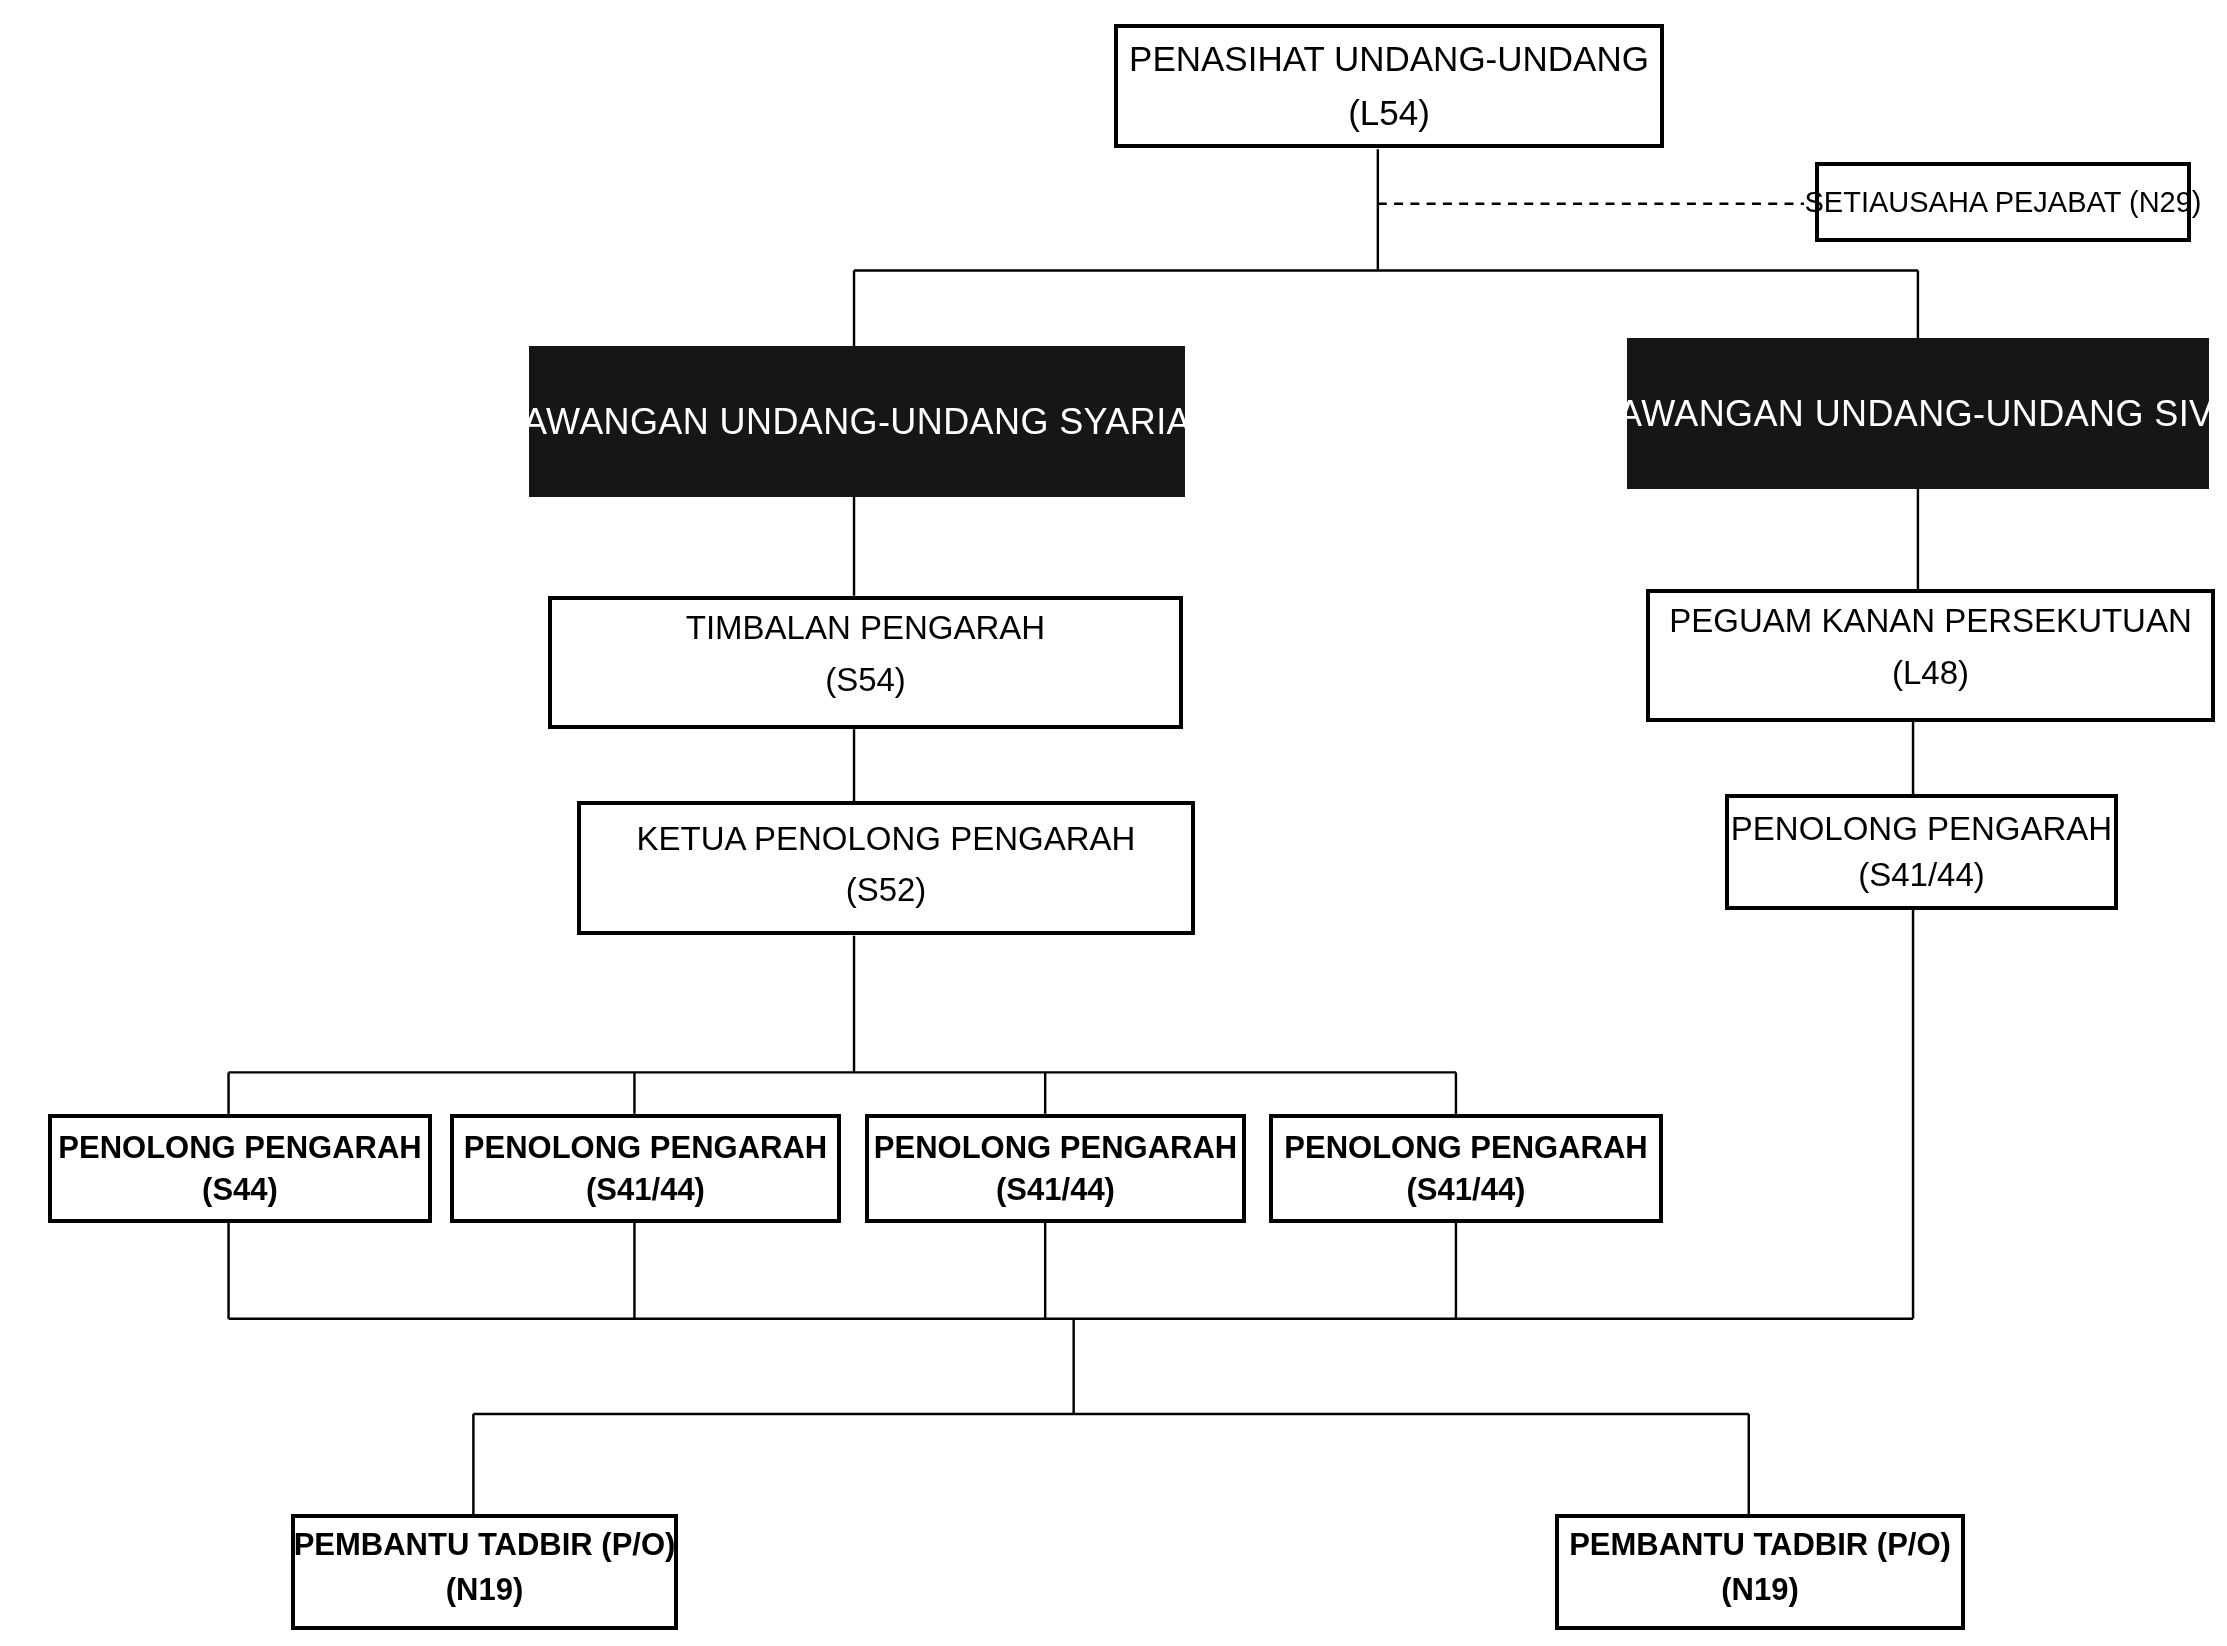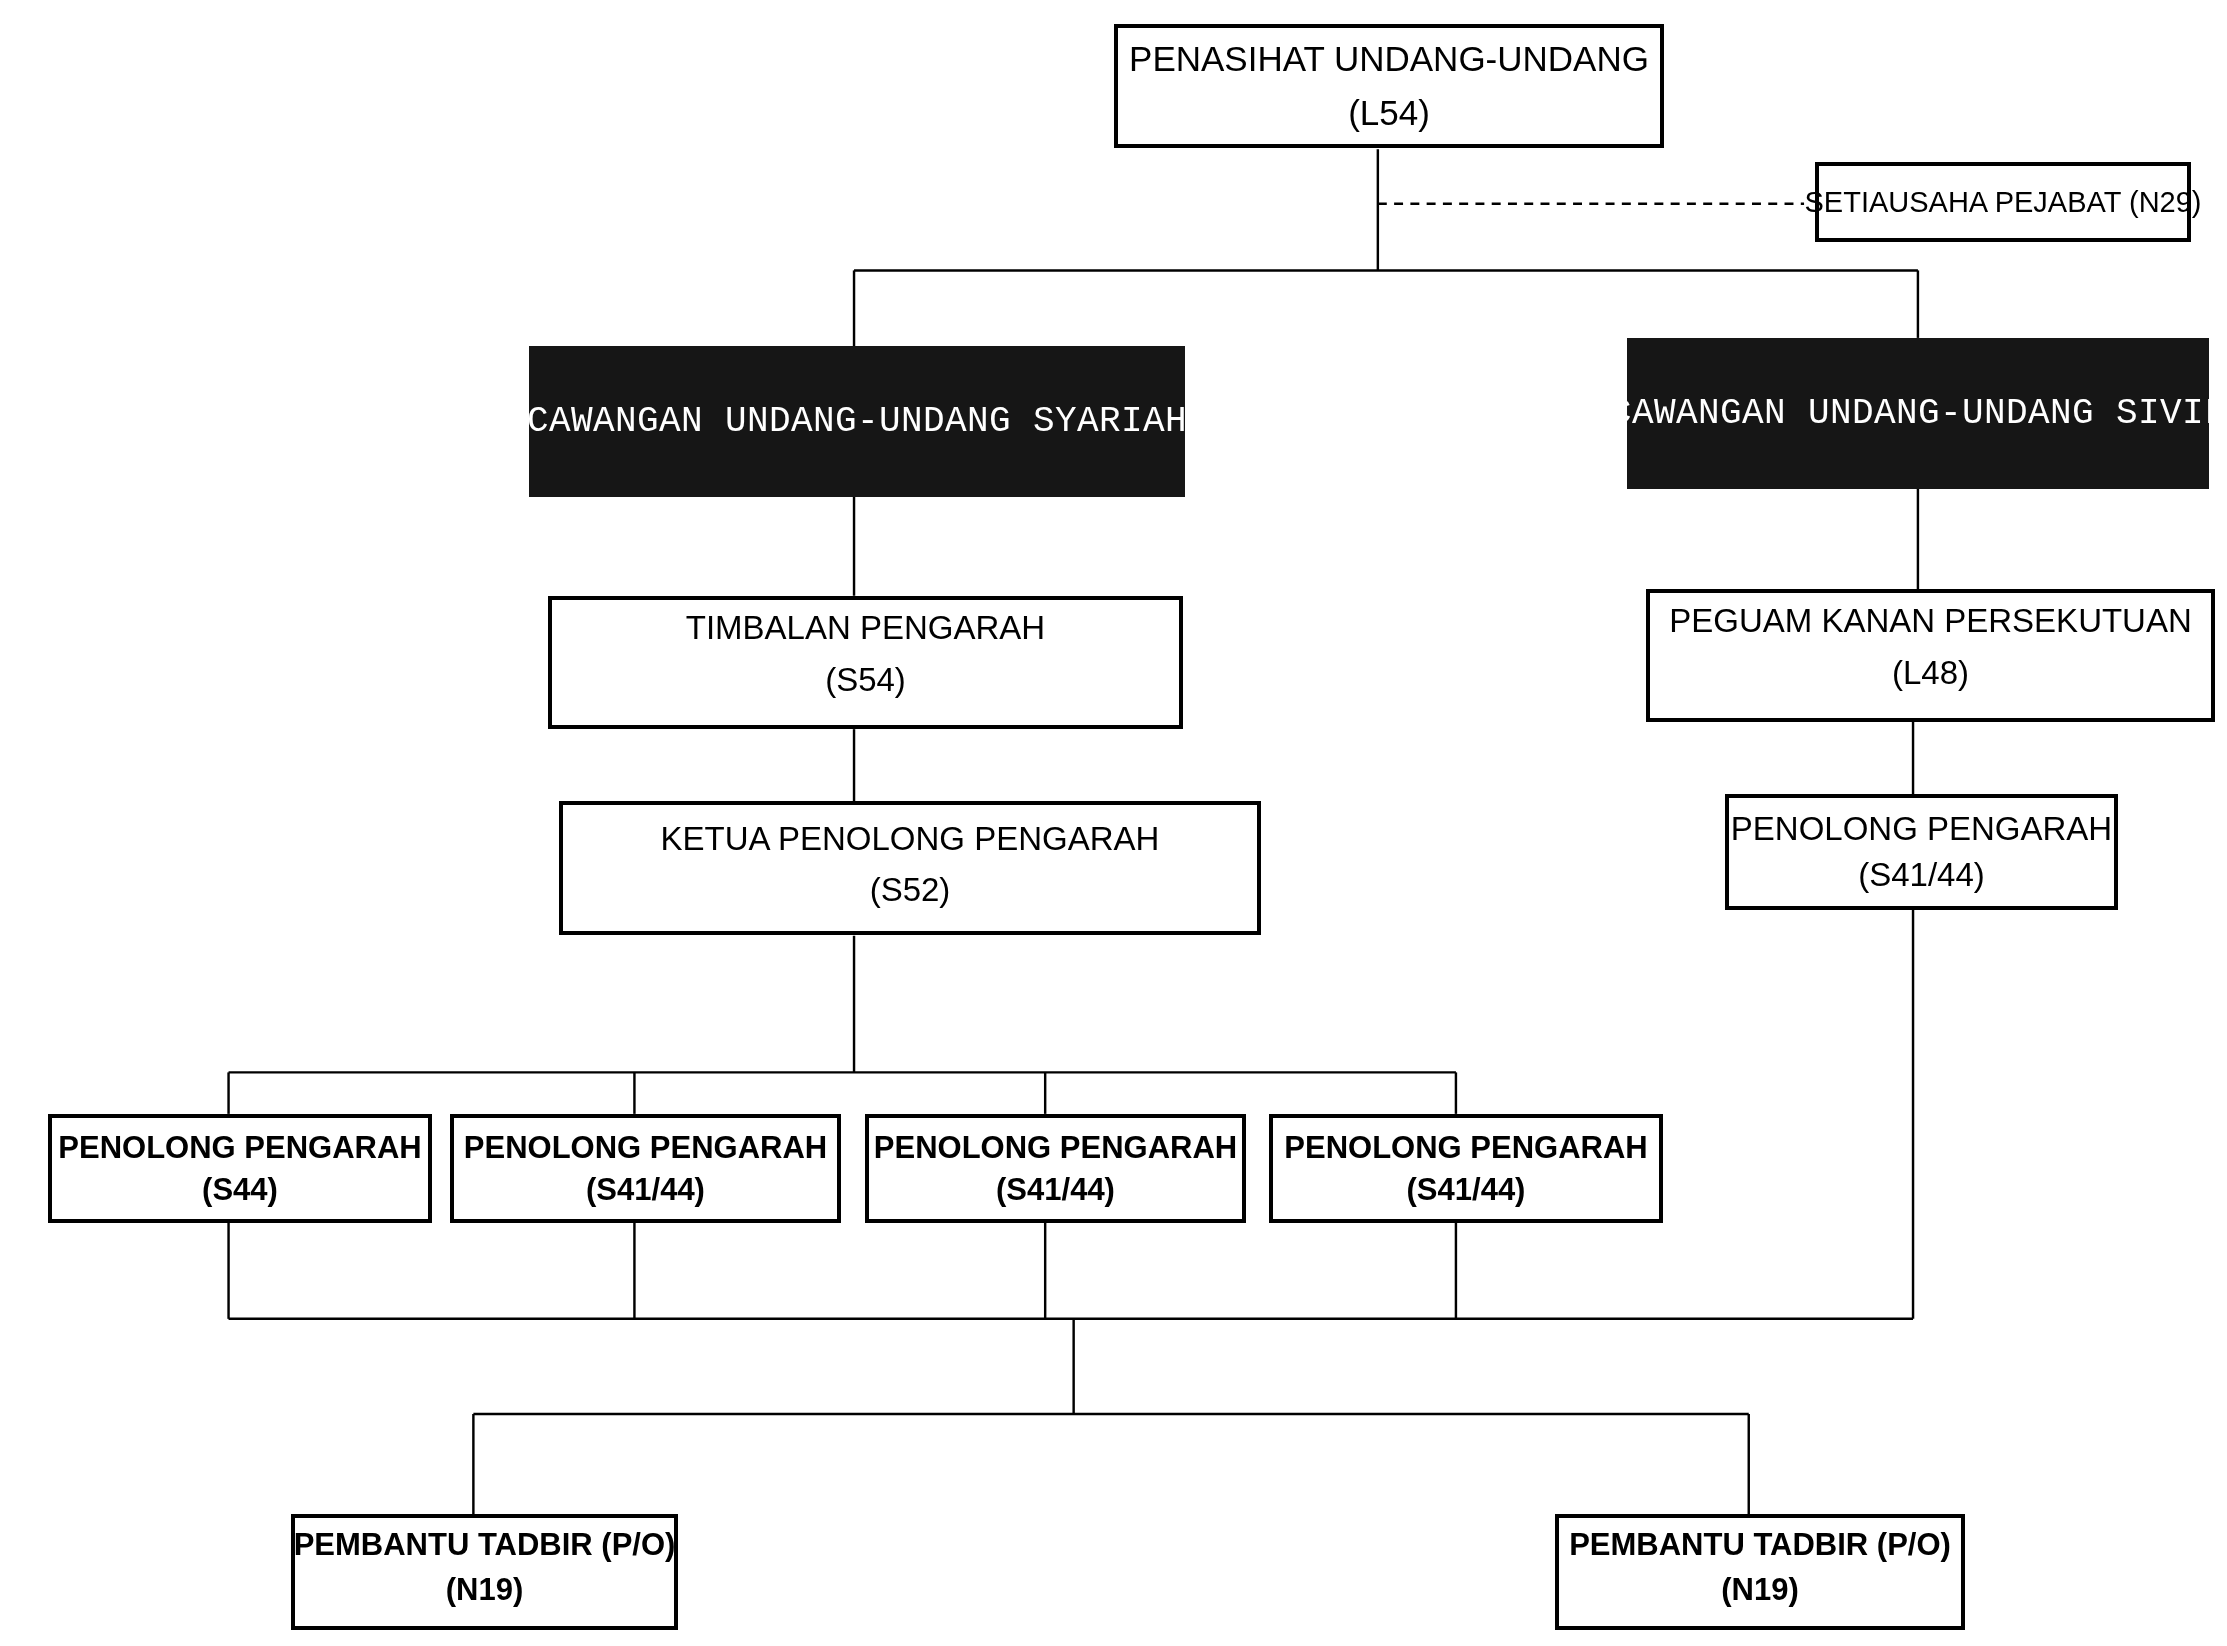--- a/index.html
+++ b/index.html
@@ -5,21 +5,21 @@
   html,body{margin:0;padding:0;background:#ffffff;}
   body{width:2227px;height:1647px;position:relative;font-family:"Liberation Sans",sans-serif;color:#000;}
   #connectors{position:absolute;left:0;top:0;width:2227px;height:1647px;}
   .box{
     position:absolute;background:#ffffff;border:4.9px solid #000;box-sizing:border-box;
     display:flex;flex-direction:column;align-items:center;justify-content:center;
     text-align:center;white-space:nowrap;line-height:1.55;margin-left:11px;
   }
   .hdr{
     position:absolute;background:#161616;color:#ffffff;box-sizing:border-box;
-    display:flex;align-items:center;justify-content:center;text-align:center;white-space:nowrap;font-family:Liberation Mono, monospace;
+    display:flex;align-items:center;justify-content:center;text-align:center;white-space:nowrap;
   }
   .t-root{font-size:35px;font-weight:400;}
   .t-sec{font-size:29px;font-weight:400;}
   .t-hdr{font-size:36px;font-weight:400;letter-spacing:0.4px;}
   .t-bold{font-size:33px;font-weight:400;}
   .t-bold-sm{font-size:31px;font-weight:700;}
   .pad-b{padding-bottom:18px;}
   .pad-b-sm{padding-bottom:8.1px;}
 </style>
 </head>
@@ -74,21 +74,21 @@
   <span>CAWANGAN UNDANG-UNDANG SYARIAH</span>
 </div>
 <div class="hdr t-hdr" style="left:1627px;top:338px;width:582px;height:151px;">
   <span>CAWANGAN UNDANG-UNDANG SIVIL</span>
 </div>
 
 <div class="box t-bold pad-b" style="left:537px;top:596px;width:635px;height:133px;">
   <span>TIMBALAN PENGARAH</span>
   <span>(S54)</span>
 </div>
-<div class="box t-bold pad-b-sm" style="left:548px;top:801px;width:702px;height:134px;text-align:center;">
+<div class="box t-bold pad-b-sm" style="left:566px;top:801px;width:618px;height:134px;text-align:center;">
   <span>KETUA PENOLONG PENGARAH</span>
   <span>(S52)</span>
 </div>
 
 <div class="box t-bold-sm" style="left:37px;top:1114px;width:384px;height:109px;line-height:1.35;">
   <span>PENOLONG PENGARAH</span>
   <span>(S44)</span>
 </div>
 <div class="box t-bold-sm" style="left:439px;top:1114px;width:391px;height:109px;line-height:1.35;">
   <span>PENOLONG PENGARAH</span>

